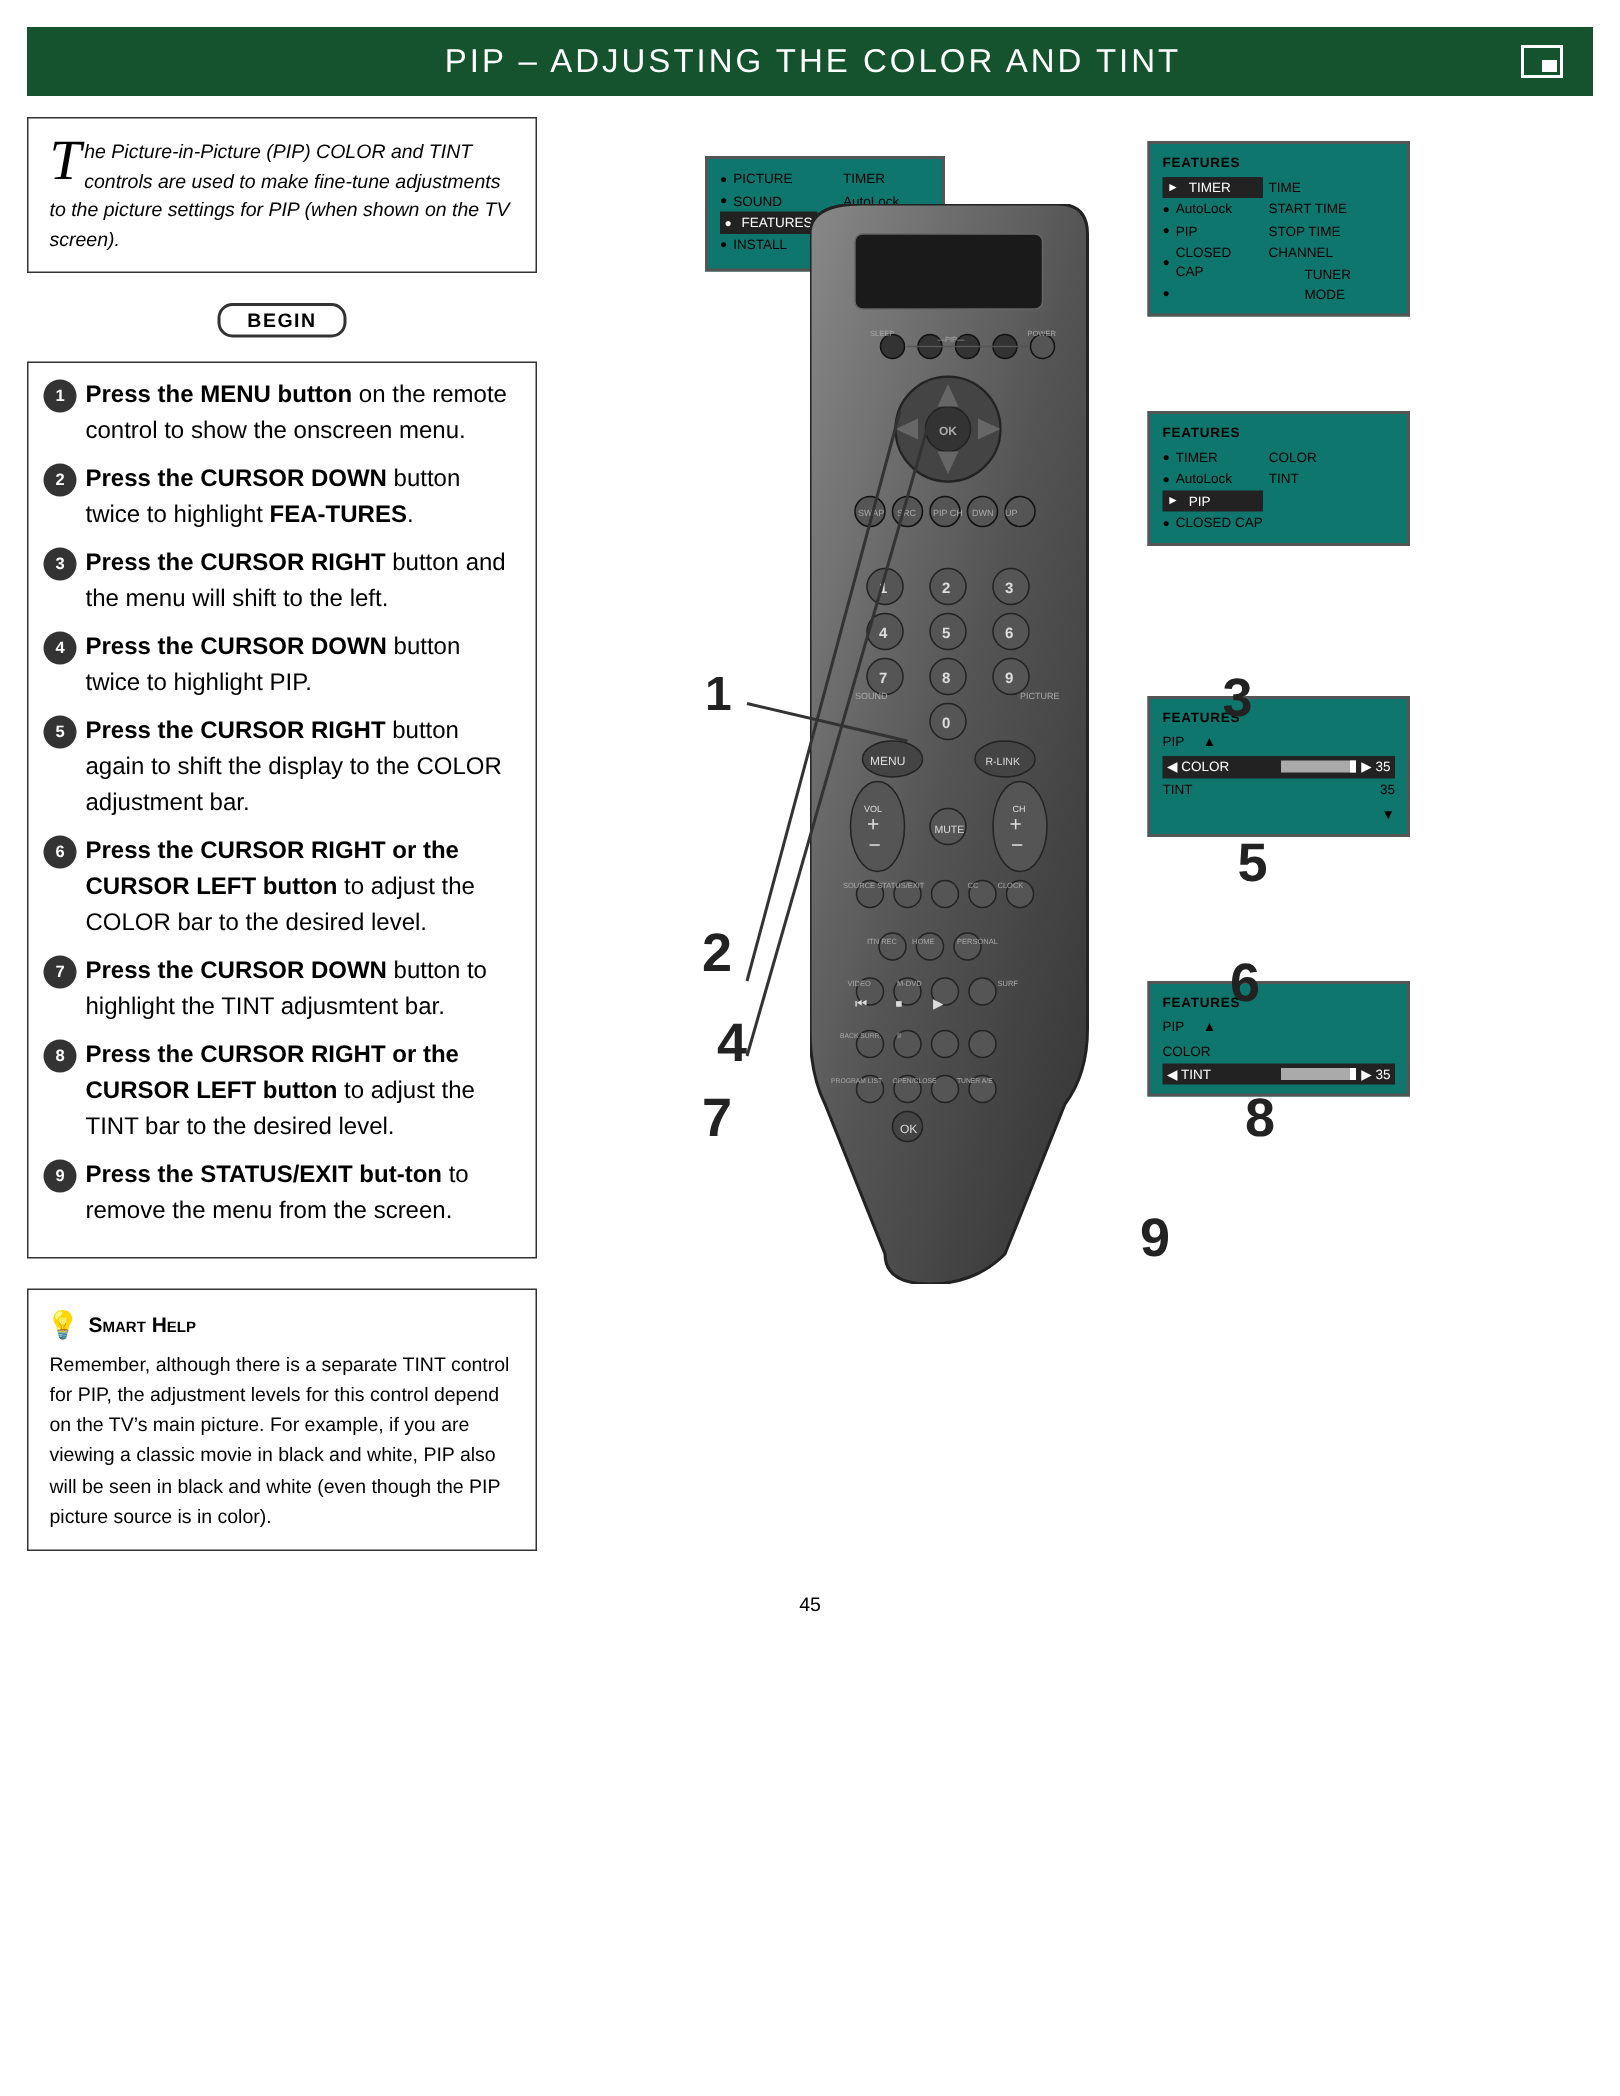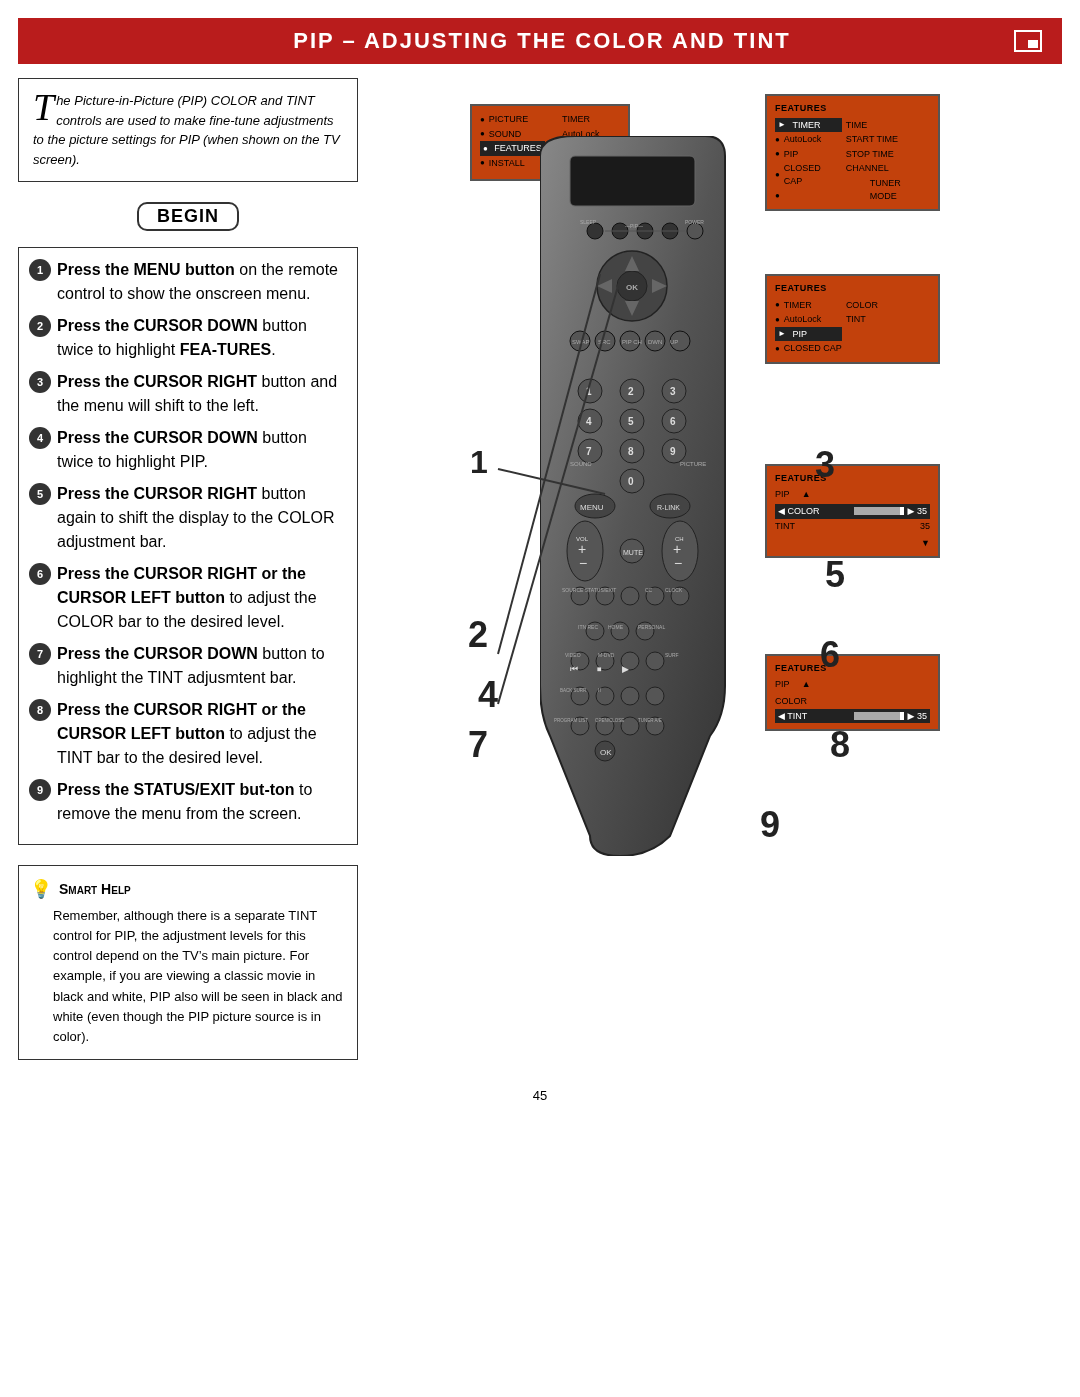--- a/index.html
+++ b/index.html
@@ -7,27 +7,27 @@
       font-family: Arial, Helvetica, sans-serif;
       background: #fff;
       width: 1080px;
       min-height: 1397px;
       position: relative;
       overflow-x: hidden;
     }
 
     
     .page-header {
-      background: #b91c1c;
+      background: #14532d;
       color: #fff;
       text-align: center;
       padding: 10px 20px;
       margin: 18px 18px 0 18px;
       font-size: 22px;
-      font-weight: bold;
+      font-weight: normal;
       letter-spacing: 1px;
       display: flex;
       align-items: center;
       justify-content: space-between;
     }
     .page-header .title-text {
       flex: 1;
       text-align: center;
       font-size: 22px;
       letter-spacing: 2px;
@@ -83,21 +83,21 @@
       margin-right: 2px;
       font-family: Georgia, serif;
     }
 
     
     .begin-badge {
       display: inline-block;
       border: 2px solid #333;
       border-radius: 10px;
       padding: 2px 18px;
-      font-size: 18px;
+      font-size: 13px;
       font-weight: bold;
       text-align: center;
       margin: 8px auto 4px auto;
       letter-spacing: 1px;
     }
     .begin-wrap {
       text-align: center;
     }
 
     
@@ -171,35 +171,34 @@
       width: 18px;
       height: 22px;
       display: inline-flex;
       align-items: center;
       justify-content: center;
       font-size: 18px;
     }
     .smart-help-text {
       font-size: 13px;
       line-height: 1.55;
-      margin-left: 20px;
     }
 
     
     .right-col {
       flex: 1;
       position: relative;
       display: flex;
       flex-direction: column;
       align-items: center;
       padding-top: 10px;
     }
     .screen-box {
       border: 2px solid #555;
-      background: #c2410c;
+      background: #0f766e;
       padding: 6px 8px;
       font-size: 9px;
       line-height: 1.4;
     }
     .screen-box .screen-title {
       font-weight: bold;
       font-size: 9px;
       margin-bottom: 3px;
       letter-spacing: 0.5px;
     }

